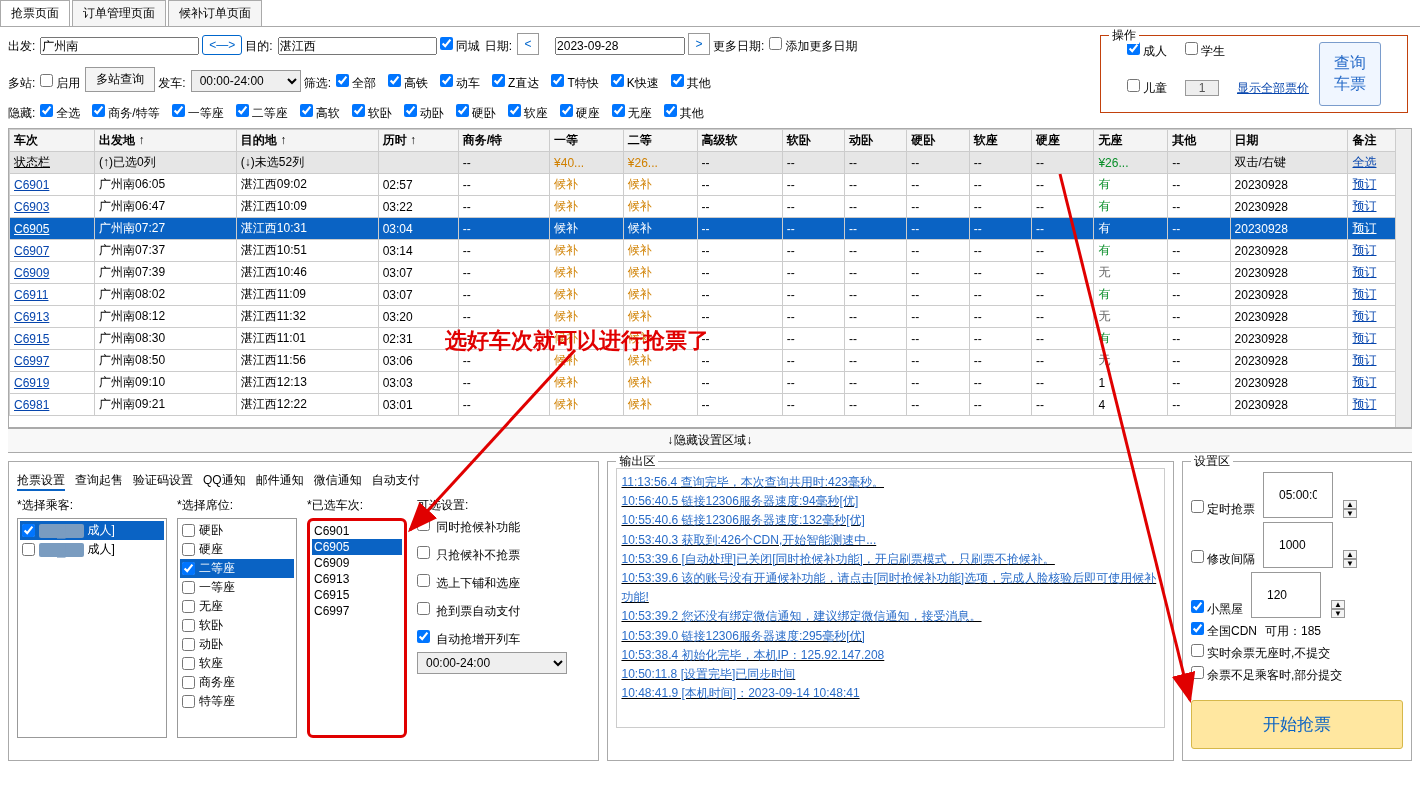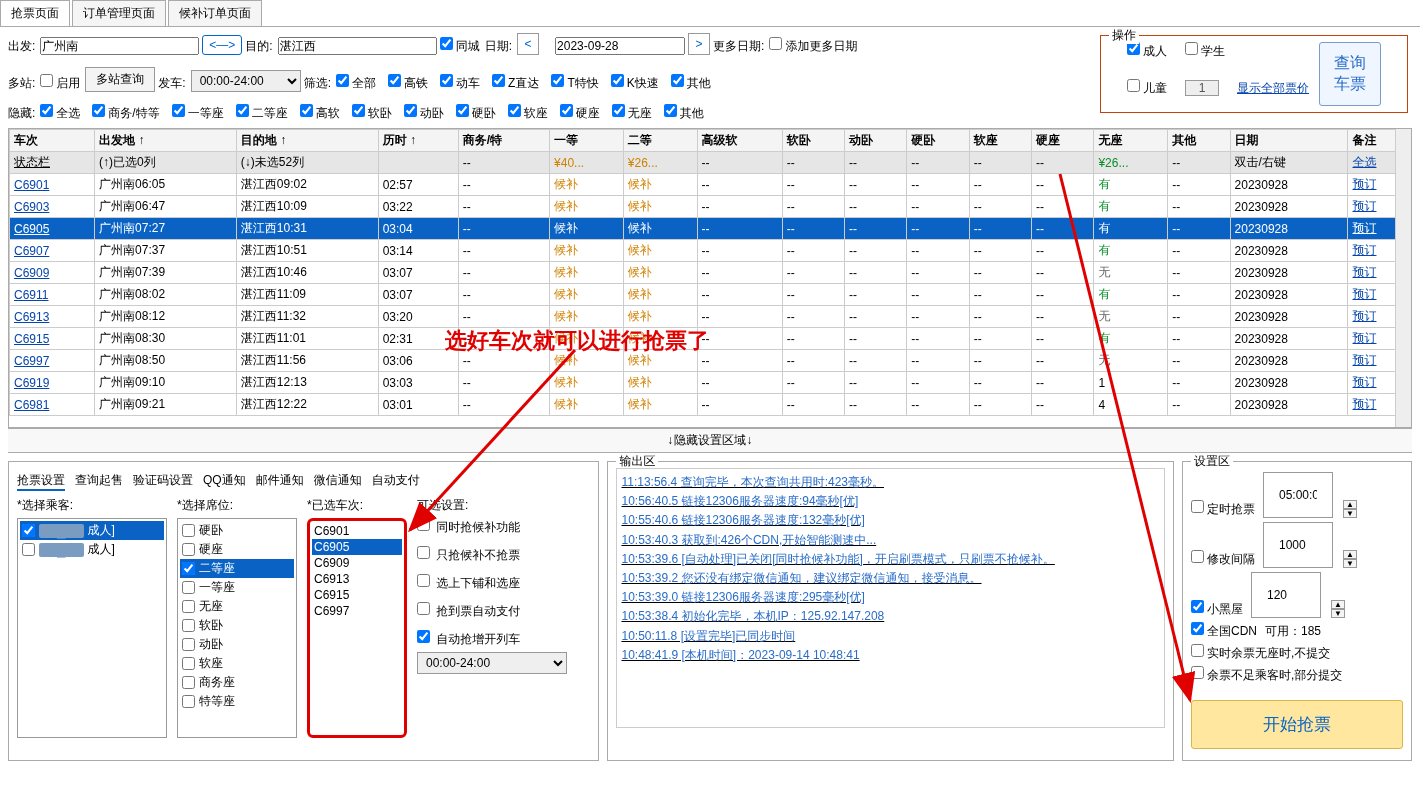--- a/index.html
+++ b/index.html
@@ -441,20 +441,21 @@
   </div>
 
   <div class="panel" style="flex:1.1;">
     <span class="panel-title">输出区</span>
     <div class="output-area" id="outarea">
         <div>11:13:56.4 查询完毕，本次查询共用时:423毫秒。</div>
         <div>10:56:40.5 链接12306服务器速度:94毫秒[优]</div>
         <div>10:55:40.6 链接12306服务器速度:132毫秒[优]</div>
         <div>10:53:40.3 获取到:426个CDN,开始智能测速中...</div>
         <div>10:53:39.6 [自动处理]已关闭[同时抢候补功能]，开启刷票模式，只刷票不抢候补。</div>
+        <div>10:53:39.6 该的账号没有开通候补功能，请点击[同时抢候补功能]选项，完成人脸核验后即可使用候补功能!</div>
         <div>10:53:39.2 您还没有绑定微信通知，建议绑定微信通知，接受消息。</div>
         <div>10:53:39.0 链接12306服务器速度:295毫秒[优]</div>
         <div>10:53:38.4 初始化完毕，本机IP：125.92.147.208</div>
         <div>10:50:11.8 [设置完毕]已同步时间</div>
         <div>10:48:41.9 [本机时间]：2023-09-14 10:48:41</div>
       </div>
   </div>
 
   <div class="panel set-area" style="width:230px;">
     <span class="panel-title">设置区</span>

